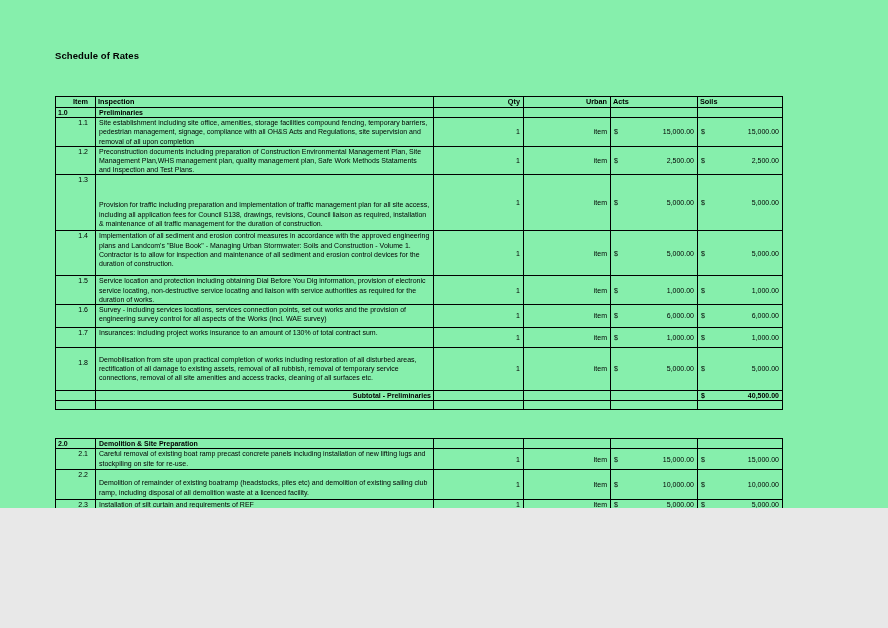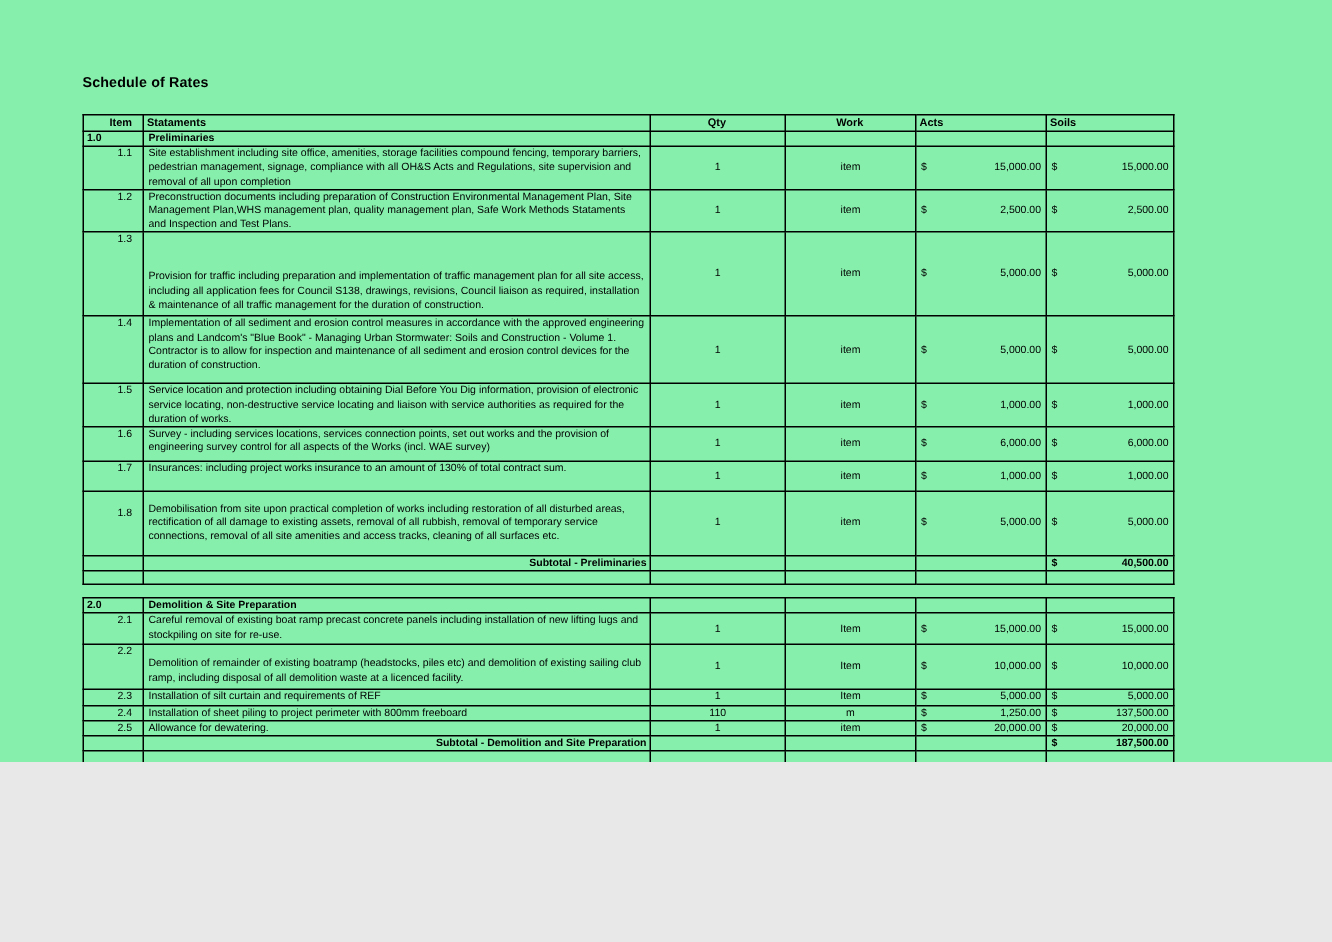--- a/index.html
+++ b/index.html
@@ -13,39 +13,40 @@
     padding-left:29px;
   }
   .page-title{
     position:absolute;left:55px;top:50px;
     font-size:9.5px;font-weight:bold;letter-spacing:0.1px;
   }
   .table-wrap{position:absolute;left:55px;top:76px;width:727px;}
   table.rates{
     border-collapse:collapse;table-layout:fixed;width:727px;
     border:1.5px solid #000;
+    margin-top:20px;
   }
   .sec-gap{height:8px;}
   td{
     border:1px solid #000;
     font-size:7px;line-height:9.2px;
     padding:0 3px;vertical-align:top;
     overflow:hidden;word-wrap:break-word;
   }
   col.c-item{width:40px}
   col.c-desc{width:338px}
   col.c-qty{width:90px}
   col.c-unit{width:87px}
   col.c-rate{width:87px}
   col.c-total{width:85px}
   tr.hdr td{font-weight:bold;font-size:7.3px;padding-left:2px;}
   td.cell-item{text-align:right;padding-right:7px;}
   tr.section td.cell-item{text-align:left;font-weight:bold;padding-left:2px;padding-right:2px;}
   tr.section td.cell-desc{font-weight:bold;}
-  td.cell-qty,td.cell-unit{text-align:center;vertical-align:middle;}
+  td.cell-qty,td.cell-unit{text-align:right;vertical-align:middle;}
   td.cell-rate,td.cell-total{vertical-align:middle;}
   .money{display:flex;justify-content:space-between;align-items:baseline;}
   tr.subtotal td.cell-desc{font-weight:bold;text-align:right;padding-right:2px;vertical-align:middle;}
   tr.subtotal td.cell-total{font-weight:bold;border:1.5px solid #000;}
 </style>
 </head>
 <body>
 
 <div class="page">
   <div class="page-title">Schedule of Rates</div>
@@ -55,23 +56,23 @@
           <col class="c-item">
           <col class="c-desc">
           <col class="c-qty">
           <col class="c-unit">
           <col class="c-rate">
           <col class="c-total">
         </colgroup>
         <tbody>
           <tr class="hdr" style="height: 11px;">
             <td class="cell-item">Item</td>
-            <td class="cell-desc">Stataments</td>
+            <td class="cell-desc">Inspection</td>
             <td class="cell-qty">Qty</td>
-            <td class="cell-unit">Work</td>
+            <td class="cell-unit">Urban</td>
             <td class="cell-rate">Acts</td>
             <td class="cell-total">Soils</td>
           </tr>
           <tr class="section" style="height: 10px;">
             <td class="cell-item">1.0</td>
             <td class="cell-desc">Preliminaries</td>
             <td class="cell-qty"></td>
             <td class="cell-unit"></td>
             <td class="cell-rate"></td>
             <td class="cell-total"></td>

